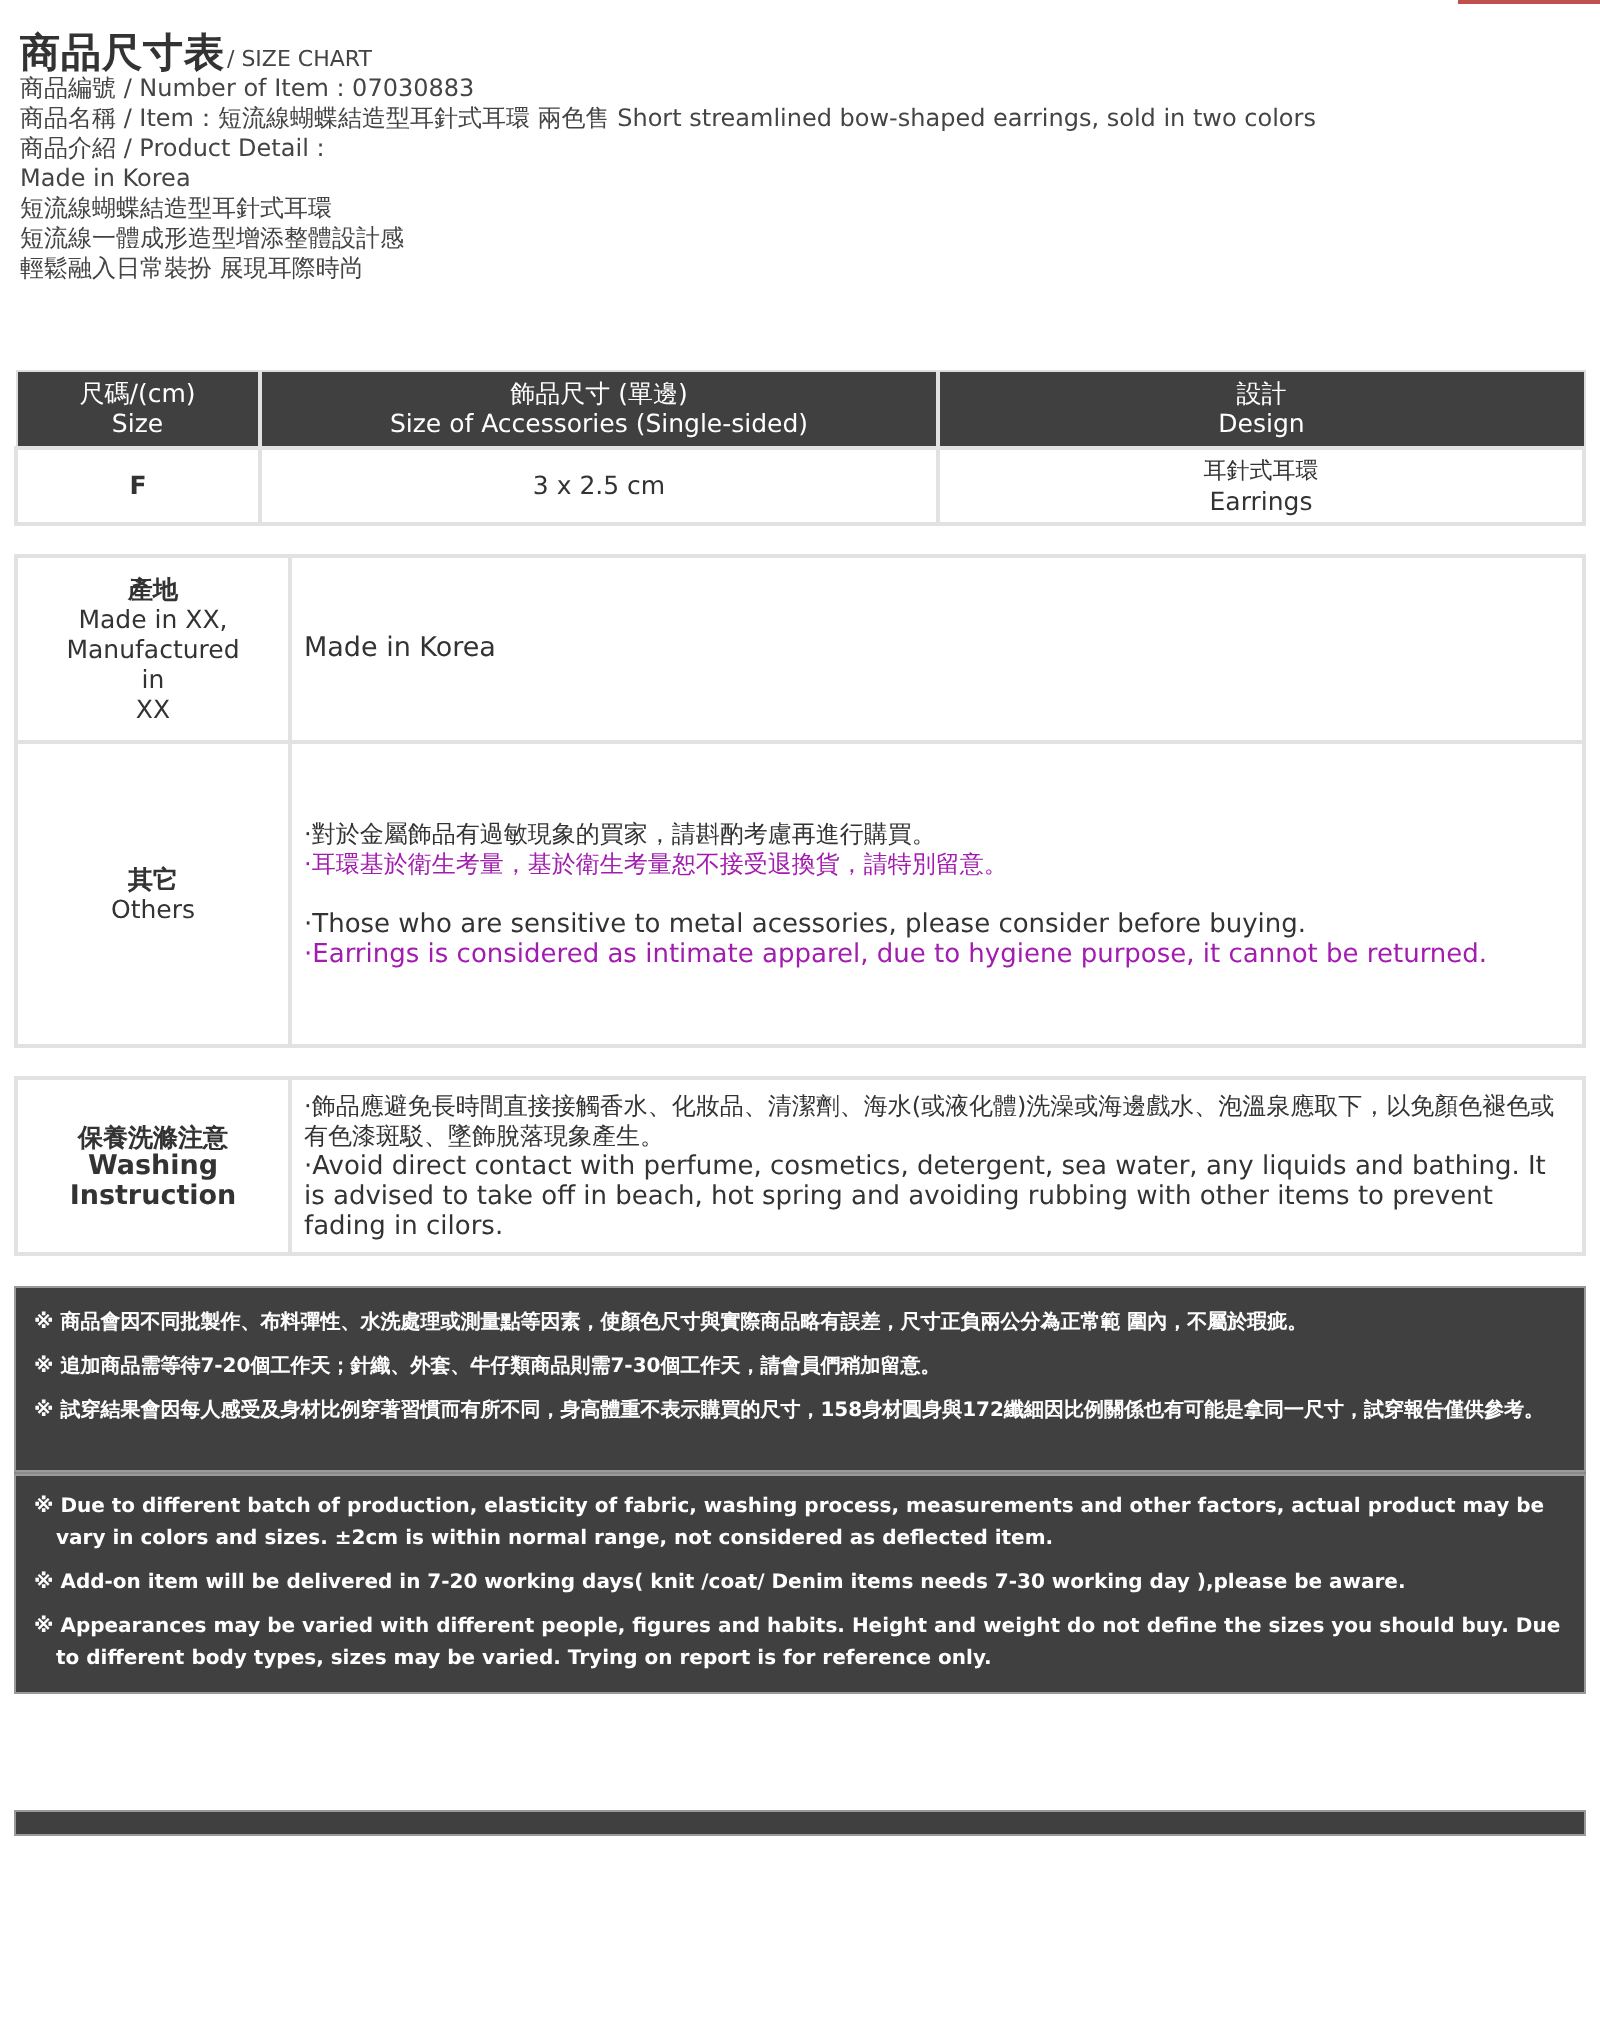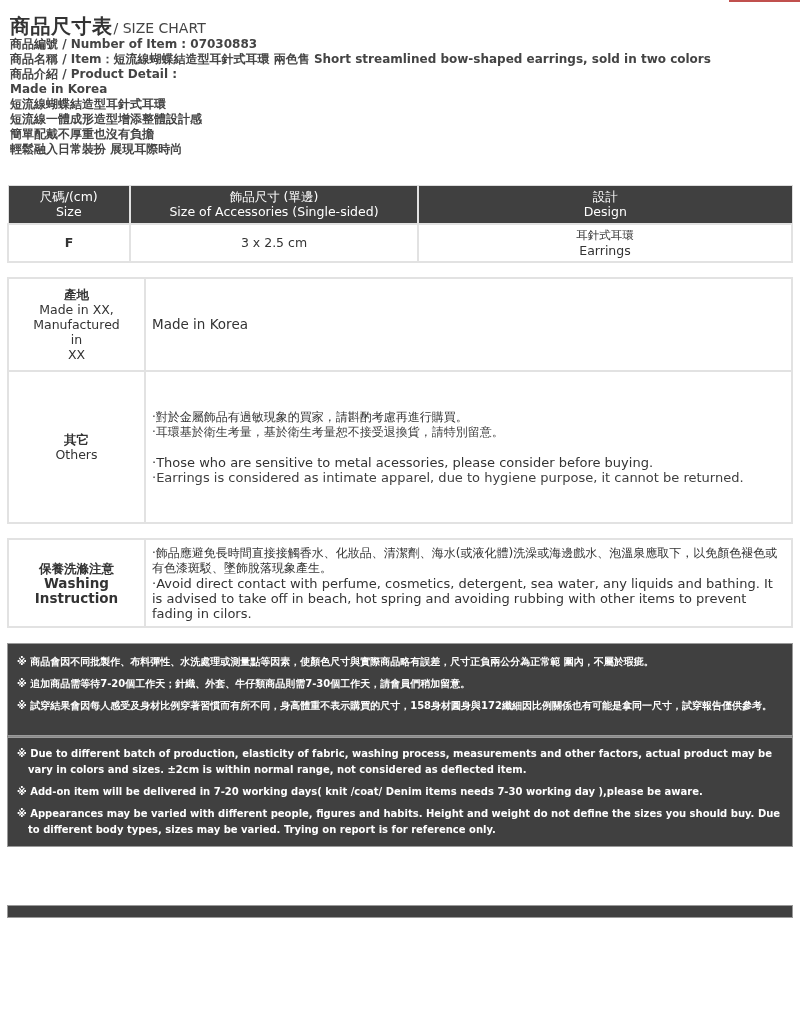--- a/index.html
+++ b/index.html
@@ -4,36 +4,36 @@
 <style>
   * { box-sizing: border-box; margin: 0; padding: 0; }
   html, body { width: 800px; height: 1018px; background: #ffffff; overflow: hidden; }
   body { font-family: "DejaVu Sans", "Liberation Sans", sans-serif; color: #333333; position: relative; }
 
   .top-accent { position: absolute; left: 729px; top: 0; width: 71px; height: 2px; background: #c0504d; }
 
   .header { position: absolute; left: 10px; top: 13px; width: 790px; }
   .title-row { display: flex; align-items: baseline; height: 24px; }
   .title-zh { font-size: 20px; font-weight: bold; color: #333; letter-spacing: 0.5px; }
-  .title-en { font-size: 14px; color: #444; margin-left: 1px; }
-  .info-line { font-size: 12px; line-height: 15px; color: #444; white-space: nowrap; font-weight: bold; }
+  .title-en { font-size: 11px; color: #444; margin-left: 1px; }
+  .info-line { font-size: 12px; line-height: 15px; color: #444; white-space: nowrap; }
 
   table { border-collapse: collapse; position: absolute; }
   .size-table { left: 7px; top: 185px; width: 786px; }
   .size-table th { background: #404040; color: #ffffff; font-weight: normal; font-size: 12.5px; line-height: 15px; height: 38px; border: 1px solid #dddddd; border-right: 2px solid #e2e2e2; text-align: center; margin-top: 23px; }
   .size-table th:last-child { border-right: 1px solid #dddddd; }
   .size-table td { font-size: 12.5px; line-height: 15px; height: 38px; border: 2px solid #e2e2e2; text-align: center; color: #333; }
   .size-table td.bold { font-weight: bold; }
 
   .info-table { width: 786px; left: 7px; }
   .info-table td { border: 2px solid #e2e2e2; font-size: 12.5px; line-height: 15px; color: #333; vertical-align: middle; }
   .info-table td.label { width: 137px; text-align: center; padding: 4px 18px; }
   .info-table td.value { padding: 4px 4px 4px 6px; text-align: left; }
   .label-zh-bold { font-weight: bold; }
-  .red { color: #404040; }
+  .red { color: #a21caf; }
 
   .notes { position: absolute; left: 7px; width: 786px; background: #404040; border: 1px solid #9a9a9a; color: #ffffff; }
   .notes .item { font-size: 10px; line-height: 16px; padding-left: 14px; text-indent: -11px; margin-bottom: 6px; font-weight: bold; }
   .notes-zh { top: 643px; height: 93px; padding: 10px 6px 0 6px; }
   .notes-en { top: 737px; height: 110px; padding: 8px 6px 0 6px; }
   .divider-line { position: absolute; left: 7px; top: 736px; width: 786px; height: 2px; background: #8a8a8a; }
 
   .footer-bar { position: absolute; left: 7px; top: 905px; width: 786px; height: 13px; background: #404040; border: 1px solid #9a9a9a; }
 </style>
 </head>
@@ -45,32 +45,31 @@
   <div class="title-row">
     <span class="title-zh">商品尺寸表</span>
     <span class="title-en">/ SIZE CHART</span>
   </div>
   <div class="info-line">商品編號 / Number of Item : 07030883</div>
   <div class="info-line">商品名稱 / Item：短流線蝴蝶結造型耳針式耳環 兩色售 Short streamlined bow-shaped earrings, sold in two colors</div>
   <div class="info-line">商品介紹 / Product Detail :</div>
   <div class="info-line">Made in Korea</div>
   <div class="info-line">短流線蝴蝶結造型耳針式耳環</div>
   <div class="info-line">短流線一體成形造型增添整體設計感</div>
-  <div class="info-line">簡單配戴不厚重也沒有負擔</div>
   <div class="info-line">輕鬆融入日常裝扮 展現耳際時尚</div>
 </div>
 
 <table class="size-table">
   <thead>
     <tr>
       <th style="width:122px">
         <div>尺碼/(cm)</div>
         <div>Size</div>
       </th>
-      <th style="width:288px">
+      <th style="width:339px">
         <div>飾品尺寸 (單邊)</div>
         <div>Size of Accessories (Single-sided)</div>
       </th>
       <th>
         <div>設計</div>
         <div>Design</div>
       </th>
     </tr>
   </thead>
   <tbody>

